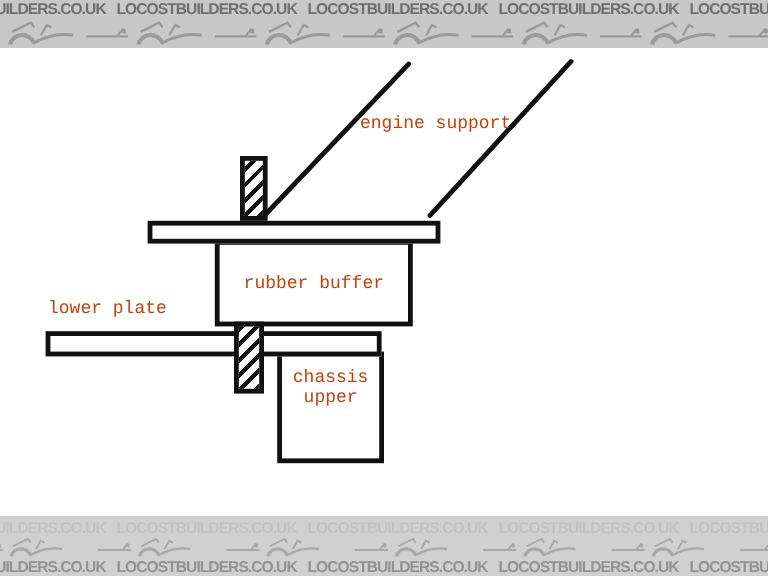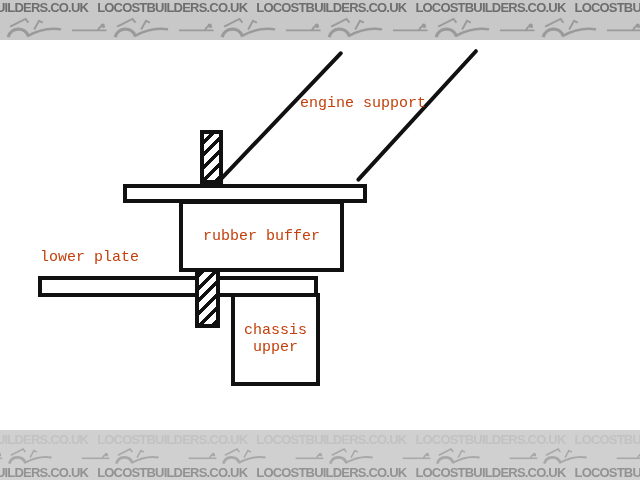--- a/index.html
+++ b/index.html
@@ -46,21 +46,21 @@
   .lower-plate { left:38px;  top:236px; width:280px; height:21px; }
 
   .buffer {
     position:absolute; left:137px; top:160px; width:165px; height:72px;
     border:4px solid #111; background:#fff; z-index:1;
     display:flex; align-items:center; justify-content:center;margin-left:42px;
   }
   .chassis {
     position:absolute; left:231px; top:253px; width:89px; height:93px;
     border:4px solid #111; background:#fff; z-index:0;
-    display:flex; flex-direction:column; align-items:center; padding-top:25px;
+    display:flex; flex-direction:column; align-items:center; padding-top:9px;
   }
 
   .lbl { font-size:15px; color:#c2410c; line-height:17px; white-space:nowrap;font-family:Liberation Mono, monospace; }
   .pos-engine { position:absolute; left:300px; top:55px; }
   .pos-upper  { position:absolute; left:376px; top:144px; z-index:4; }
   .pos-lower  { position:absolute; left:40px;  top:209px; }
 </style>
 </head>
 <body>
 

